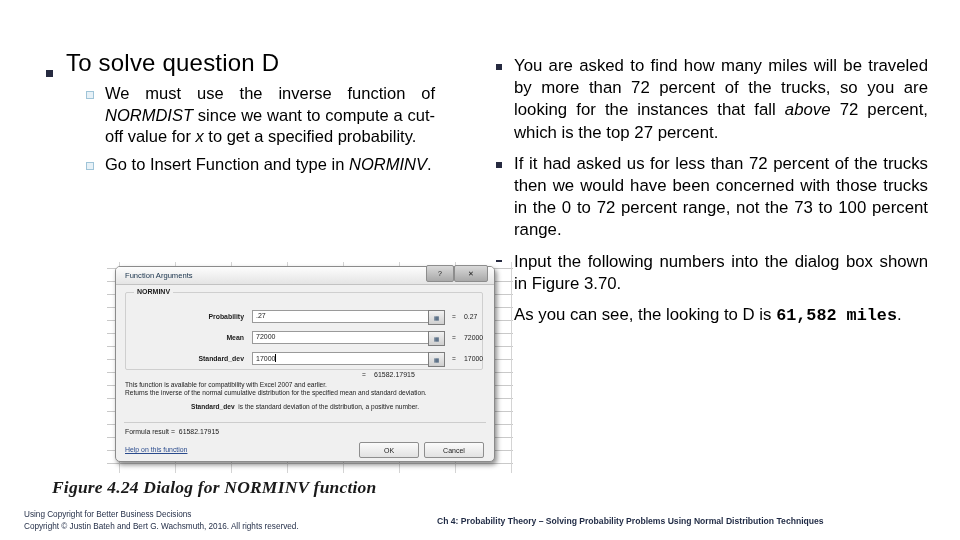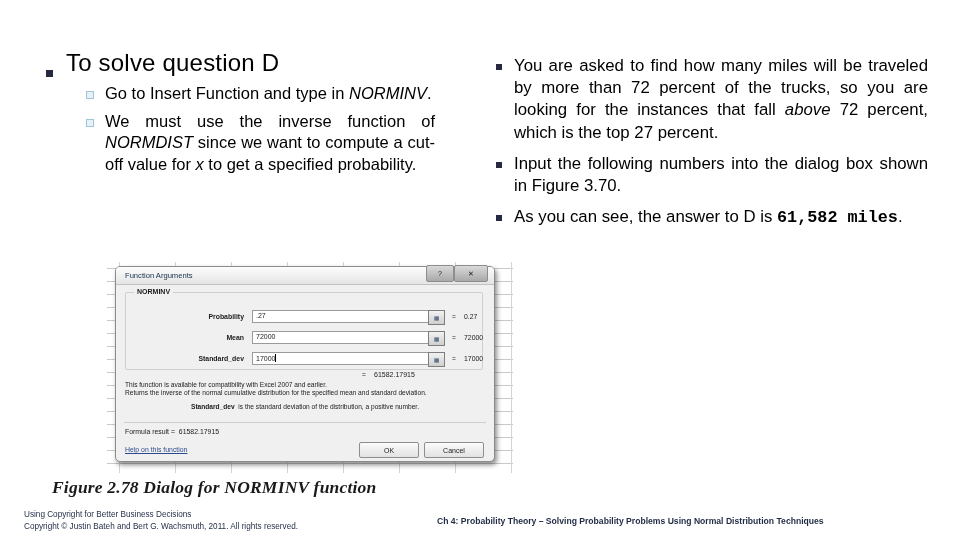--- a/index.html
+++ b/index.html
@@ -313,46 +313,50 @@
 
   <div class="col-left">
 
     <div class="lvl1">
       <span class="bul"></span>
       <span class="txt">To solve question D</span>
     </div>
 
     <div class="lvl2">
       <span class="bul"></span>
+      <span class="txt" id="lsub0"><span>We must use the inverse function of </span><i class="it">NORMDIST</i><span> since we want to compute a cut-off value for </span><i class="it">x</i><span> to get a specified probability.</span></span>
+    </div>
+
+    <div class="lvl2">
+      <span class="bul"></span>
       <span class="txt" id="lsub1"><span>Go to Insert Function and type in </span><i class="it">NORMINV</i><span>.</span></span>
     </div>
 
-    <div class="lvl2">
-      <span class="bul"></span>
-      <span class="txt" id="lsub0"><span>We must use the inverse function of </span><i class="it">NORMDIST</i><span> since we want to compute a cut-off value for </span><i class="it">x</i><span> to get a specified probability.</span></span>
-    </div>
-
   </div>
 
   <div class="col-right">
 
     <div class="rb">
       <span class="bul"></span>
       <span class="txt" id="rsub0"><span>You are asked to find how many miles will be traveled by more than 72 percent of the trucks, so you are looking for the instances that fall </span><i class="it">above</i><span> 72 percent, which is the top 27 percent.</span></span>
     </div>
 
-
     <div class="rb">
       <span class="bul"></span>
+      <span class="txt" id="rsub1"><span>If it had asked us for less than 72 percent of the trucks then we would have been concerned with those trucks in the 0 to 72 percent range, not the 73 to 100 percent range.</span></span>
+    </div>
+
+    <div class="rb">
+      <span class="bul"></span>
       <span class="txt" id="rsub2"><span>Input the following numbers into the dialog box shown in Figure 3.70.</span></span>
     </div>
 
     <div class="rb">
       <span class="bul"></span>
-      <span class="txt last" id="rsub3"><span>As you can see, the answer to D is </span><b class="bd">61,582 miles</b><span>.</span></span>
+      <span class="txt last" id="rsub3"><span>As you can see, the looking to D is </span><b class="bd">61,582 miles</b><span>.</span></span>
     </div>
 
   </div>
 
   <div class="shot">
 
     <div id="grid-lines">
         <div class="grid-row" style="top: 6px;"></div>
         <div class="grid-row" style="top: 19px;"></div>
         <div class="grid-row" style="top: 32px;"></div>
@@ -428,22 +432,22 @@
       <div class="formula-result"><span>Formula result =</span>&nbsp;&nbsp;<span>61582.17915</span></div>
 
       <a class="help-link">Help on this function</a>
 
       <div class="dlg-btn btn-ok">OK</div>
       <div class="dlg-btn btn-cancel">Cancel</div>
 
     </div>
   </div>
 
-  <div class="caption">Figure 2.78  Dialog for NORMINV function</div>
+  <div class="caption">Figure 4.24  Dialog for NORMINV function</div>
 
   <div class="foot-left">
     <div>Using Copyright for Better Business Decisions</div>
-    <div>Copyright © Justin Bateh and Bert G. Wachsmuth, 2011. All rights reserved.</div>
+    <div>Copyright © Justin Bateh and Bert G. Wachsmuth, 2016. All rights reserved.</div>
   </div>
 
   <div class="foot-right">Ch 4: Probability Theory – Solving Probability Problems Using Normal Distribution Techniques</div>
 
 </div>
 
 </body></html>

